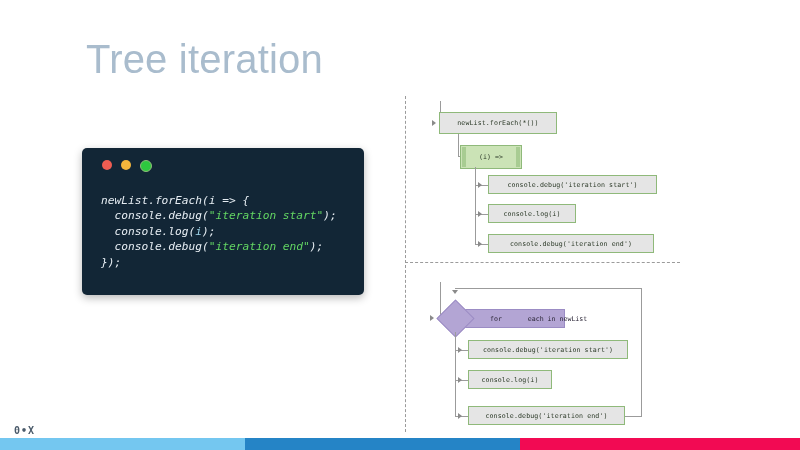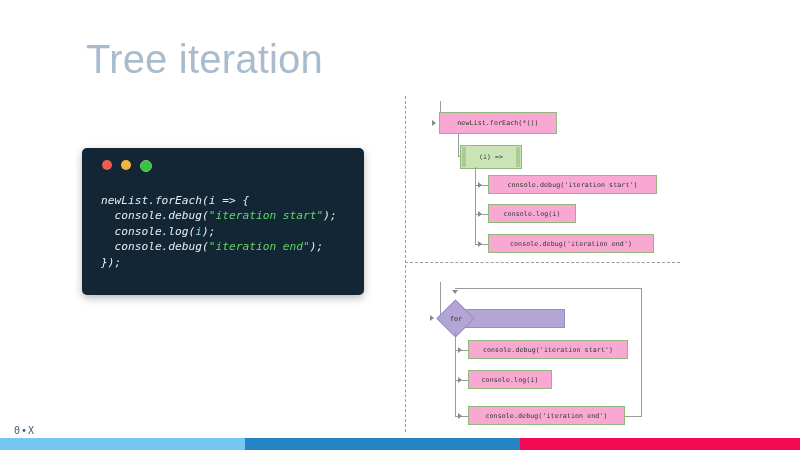--- a/index.html
+++ b/index.html
@@ -58,21 +58,21 @@
     position:absolute;
     box-sizing:border-box;
     font-family:"DejaVu Sans Mono",monospace;
     font-size:6.6px;
     color:#2c3a28;
     display:flex;align-items:center;justify-content:center;
     letter-spacing:.1px;
     white-space:nowrap;
   }
   .green{
-    background:#f9a8d4;border:1px solid #8fb97a;
+    background:#e5e5e5;border:1px solid #8fb97a;
   }
   .lambda{
     background:#cbe3b6;border:1px solid #8fb97a;
     position:absolute;
   }
   .lambda .bar{
     position:absolute;top:1px;bottom:1px;width:4px;background:#a8cc92;
   }
   .lambda .bar.l{left:1px;}
   .lambda .bar.r{right:1px;}
@@ -99,28 +99,28 @@
     position:absolute;background:#b3a5d4;border:1px solid #9b8cc4;
     box-sizing:border-box;
   }
   .diamond{
     position:absolute;background:#b3a5d4;border:1px solid #9b8cc4;
     transform:rotate(45deg);box-sizing:border-box;
   }
   .purple-label{
     position:absolute;font-family:"DejaVu Sans Mono",monospace;
     font-size:6.6px;color:#2a2536;white-space:nowrap;
-    display:flex;align-items:center;justify-content:center;
+    display:flex;align-items:center;justify-content:center;margin-left:40px;
   }
 
   
   #logo{
     position:absolute;left:14px;top:425px;
     font-family:"DejaVu Sans Mono",monospace;
-    font-size:10px;font-weight:normal;color:#4a5a6a;
+    font-size:10px;font-weight:bold;color:#4a5a6a;
     letter-spacing:1px;
   }
   #bottom-bar{position:absolute;left:0;top:438px;width:800px;height:12px;display:flex;}
   #bar-a{height:12px;}
   #bar-b{height:12px;}
   #bar-c{height:12px;flex:1;}
 </style>
 </head>
 <body>
 
@@ -176,20 +176,21 @@
   <div class="conn v" style="left:42px;top:186px;height:36px;"></div>
   <div class="conn h" style="left:42px;top:222px;width:11px;"></div>
   <div class="arrow" style="left:32px;top:219px;"></div>
 
   <div class="conn h" style="left:207px;top:320px;width:37px;"></div>
   <div class="conn v" style="left:243px;top:192px;height:129px;"></div>
   <div class="conn h" style="left:57px;top:192px;width:187px;"></div>
   <div class="arrow down" style="left:54px;top:194px;"></div>
 
   <div class="purple-rect" style="left:60px;top:213px;width:107px;height:19px;"></div>
+  <div class="purple-label" style="left:72px;top:213px;width:95px;height:19px;">each in newList</div>
 
   <div class="diamond" style="left:44px;top:209px;width:27px;height:27px;"></div>
   <div class="purple-label" style="left:45px;top:213px;width:26px;height:19px;">for</div>
 
   <div class="conn v" style="left:57px;top:236px;height:85px;"></div>
 
   <div class="conn h" style="left:57px;top:254px;width:13px;"></div>
   <div class="arrow" style="left:60px;top:251px;"></div>
   <div class="node green" style="left:70px;top:244px;width:160px;height:19px;">console.debug('iteration start')</div>
 

